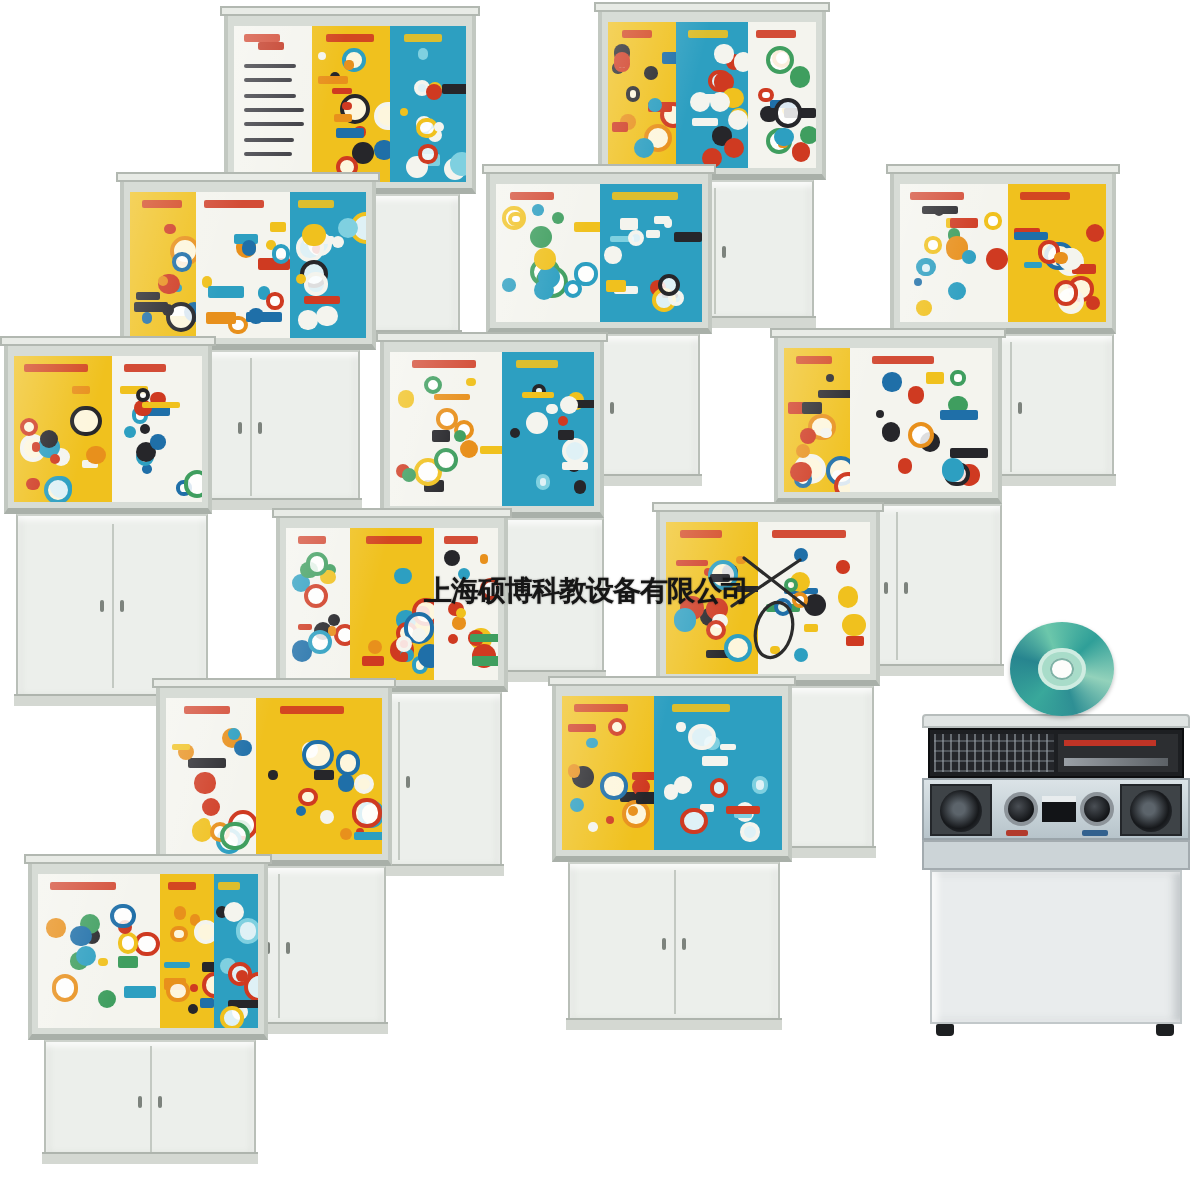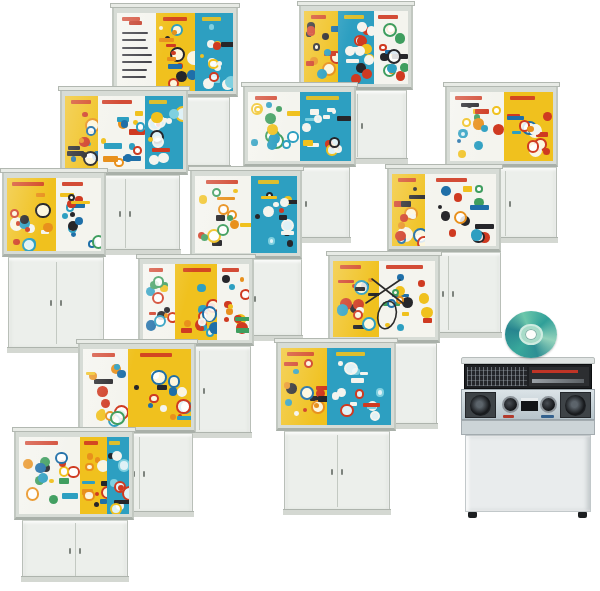--- a/index.html
+++ b/index.html
@@ -825,13 +825,14 @@
     <div class="foot" style="left:7px;top:155px;"></div>
     <div class="foot" style="left:117px;top:155px;"></div>
   </div>
 
   <svg id="scribble" viewBox="0 0 48 58" style="left: 360px; top: 273px; width: 48px; height: 58px; z-index: 20;">
     <path d="M6,30 L40,7" stroke="#2b2b2b" stroke-width="1.6" fill="none" stroke-linecap="round"></path>
     <path d="M12,6 L44,31" stroke="#2b2b2b" stroke-width="1.6" fill="none" stroke-linecap="round"></path>
     <ellipse cx="27" cy="42" rx="9" ry="14" transform="rotate(14 27 42)" stroke="#2b2b2b" stroke-width="1.6" fill="none"></ellipse>
   </svg>
 
+  <div id="watermark" style="left: 212px; top: 287px; z-index: 21;">上海硕博科教设备有限公司</div>
 </div>
 
 </body></html>

